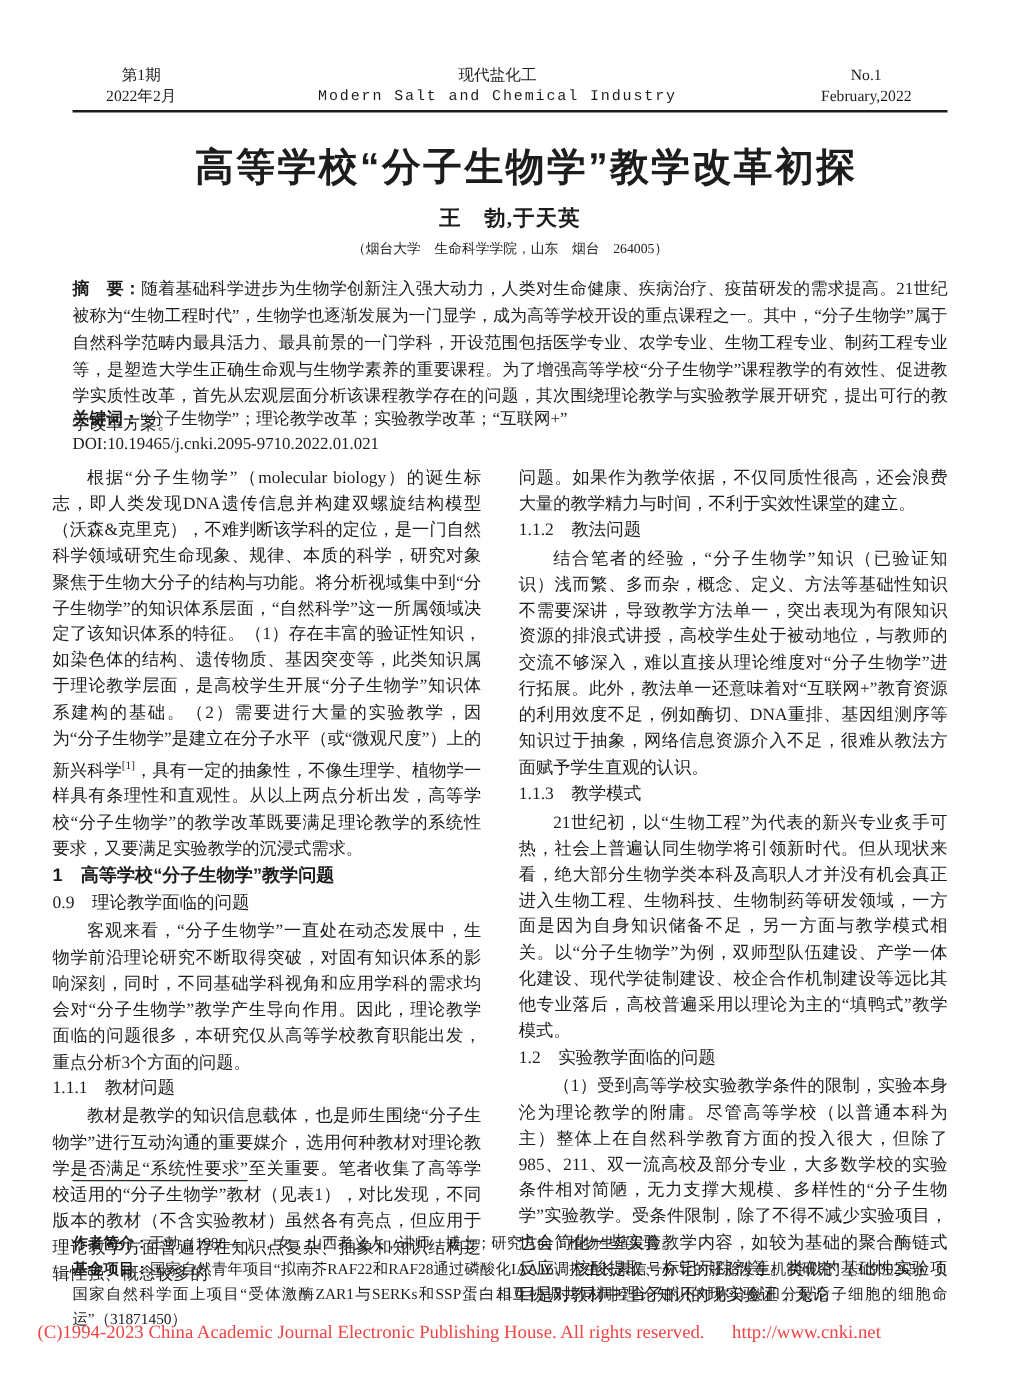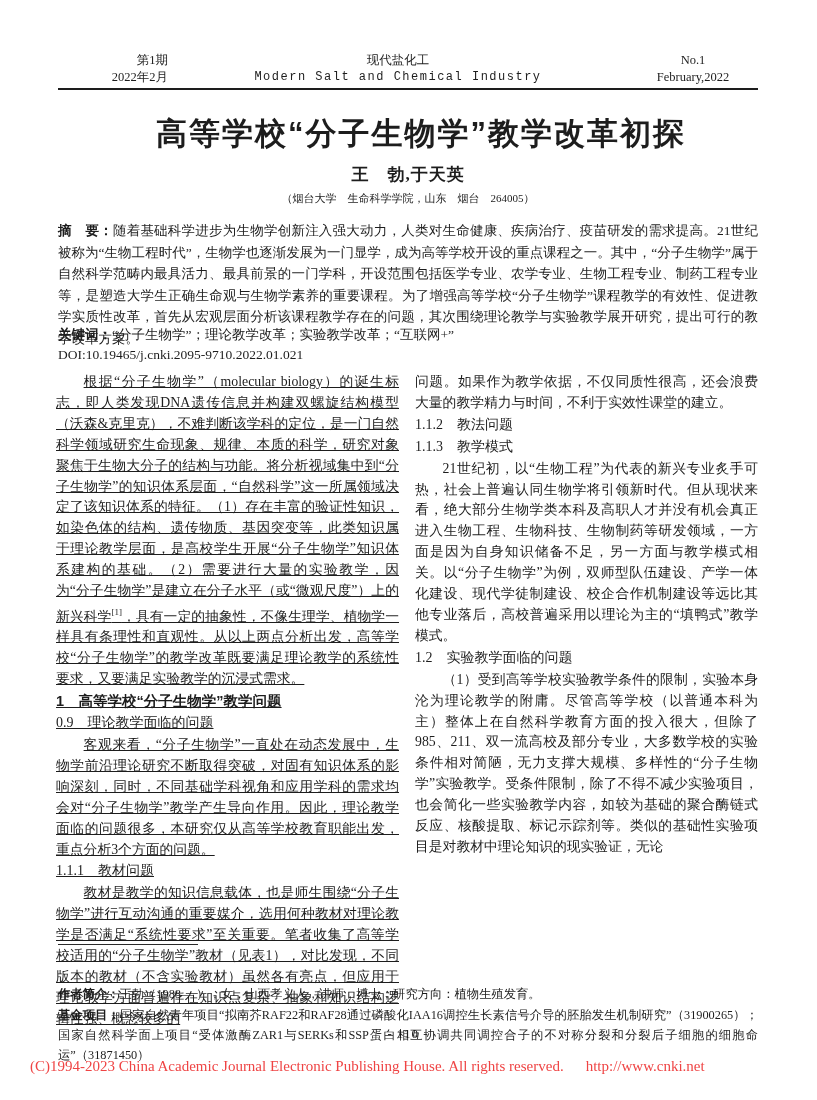--- a/index.html
+++ b/index.html
@@ -12,21 +12,21 @@
     color:#1d1d1d;
     overflow:hidden;
   }
   
   .jheader{
     position:absolute;left:58px;top:52px;width:700px;
     display:flex;justify-content:space-between;align-items:flex-end;
     font-size:12.5px;line-height:17px;
   }
   .jheader .col{text-align:center;}
-  .jheader .col.left{width:110px;text-align:right;}
+  .jheader .col.left{width:110px;}
   .jheader .col.right{width:130px;}
   .jheader .col.center{flex:1;}
   .journal-en{font-family:"Liberation Mono","DejaVu Sans Mono",monospace;letter-spacing:1.5px;font-size:12px;}
   .header-rule{
     position:absolute;left:58px;top:88px;width:700px;height:0;
     border-top:2px solid #1d1d1d;
   }
   
   .art-title{
     position:absolute;left:71px;top:113px;width:700px;
@@ -54,21 +54,21 @@
   }
   .doi{
     position:absolute;left:58px;top:347px;width:700px;
     font-size:13.5px;
   }
   
   .colbody{
     position:absolute;top:372px;width:343px;
     font-size:13.8px;line-height:20.9px;text-align:justify;
   }
-  .colbody.left{left:56px;text-decoration:underline;}
+  .colbody.left{left:42px;}
   .colbody.right{left:415px;}
   .colbody p{margin:0;text-indent:2em;}
   .colbody p.noindent{text-indent:0;}
   .colbody .h1{
     font-family:"Liberation Sans","DejaVu Sans",sans-serif;
     font-weight:bold;font-size:14.5px;margin:1px 0;
   }
   .colbody .h2{font-size:14px;margin:1px 0;}
   sup{font-size:9px;}
   
@@ -127,20 +127,21 @@
     <div class="h1">1　高等学校“分子生物学”教学问题</div>
     <div class="h2">0.9　理论教学面临的问题</div>
     <p>客观来看，“分子生物学”一直处在动态发展中，生物学前沿理论研究不断取得突破，对固有知识体系的影响深刻，同时，不同基础学科视角和应用学科的需求均会对“分子生物学”教学产生导向作用。因此，理论教学面临的问题很多，本研究仅从高等学校教育职能出发，重点分析3个方面的问题。</p>
     <div class="h2">1.1.1　教材问题</div>
     <p>教材是教学的知识信息载体，也是师生围绕“分子生物学”进行互动沟通的重要媒介，选用何种教材对理论教学是否满足“系统性要求”至关重要。笔者收集了高等学校适用的“分子生物学”教材（见表1），对比发现，不同版本的教材（不含实验教材）虽然各有亮点，但应用于理论教学方面普遍存在知识点复杂、抽象和知识结构逻辑性强、概念较多的</p>
   </div>
 
   <div class="colbody right">
     <p class="noindent">问题。如果作为教学依据，不仅同质性很高，还会浪费大量的教学精力与时间，不利于实效性课堂的建立。</p>
     <div class="h2">1.1.2　教法问题</div>
+    <p>结合笔者的经验，“分子生物学”知识（已验证知识）浅而繁、多而杂，概念、定义、方法等基础性知识不需要深讲，导致教学方法单一，突出表现为有限知识资源的排浪式讲授，高校学生处于被动地位，与教师的交流不够深入，难以直接从理论维度对“分子生物学”进行拓展。此外，教法单一还意味着对“互联网+”教育资源的利用效度不足，例如酶切、DNA重排、基因组测序等知识过于抽象，网络信息资源介入不足，很难从教法方面赋予学生直观的认识。</p>
     <div class="h2">1.1.3　教学模式</div>
     <p>21世纪初，以“生物工程”为代表的新兴专业炙手可热，社会上普遍认同生物学将引领新时代。但从现状来看，绝大部分生物学类本科及高职人才并没有机会真正进入生物工程、生物科技、生物制药等研发领域，一方面是因为自身知识储备不足，另一方面与教学模式相关。以“分子生物学”为例，双师型队伍建设、产学一体化建设、现代学徒制建设、校企合作机制建设等远比其他专业落后，高校普遍采用以理论为主的“填鸭式”教学模式。</p>
     <div class="h2">1.2　实验教学面临的问题</div>
     <p>（1）受到高等学校实验教学条件的限制，实验本身沦为理论教学的附庸。尽管高等学校（以普通本科为主）整体上在自然科学教育方面的投入很大，但除了985、211、双一流高校及部分专业，大多数学校的实验条件相对简陋，无力支撑大规模、多样性的“分子生物学”实验教学。受条件限制，除了不得不减少实验项目，也会简化一些实验教学内容，如较为基础的聚合酶链式反应、核酸提取、标记示踪剂等。类似的基础性实验项目是对教材中理论知识的现实验证，无论</p>
   </div>
 
   <div class="foot-rule"></div>
   <div class="footnote">
     <div><span class="lbl">作者简介：</span><span>王勃（1988— ），女，山西孝义人，讲师，博士；研究方向：植物生殖发育。</span></div>
     <div><span class="lbl">基金项目：</span><span>国家自然青年项目“拟南芥RAF22和RAF28通过磷酸化IAA16调控生长素信号介导的胚胎发生机制研究”（31900265）；国家自然科学面上项目“受体激酶ZAR1与SERKs和SSP蛋白相互协调共同调控合子的不对称分裂和分裂后子细胞的细胞命运”（31871450）</span></div>

